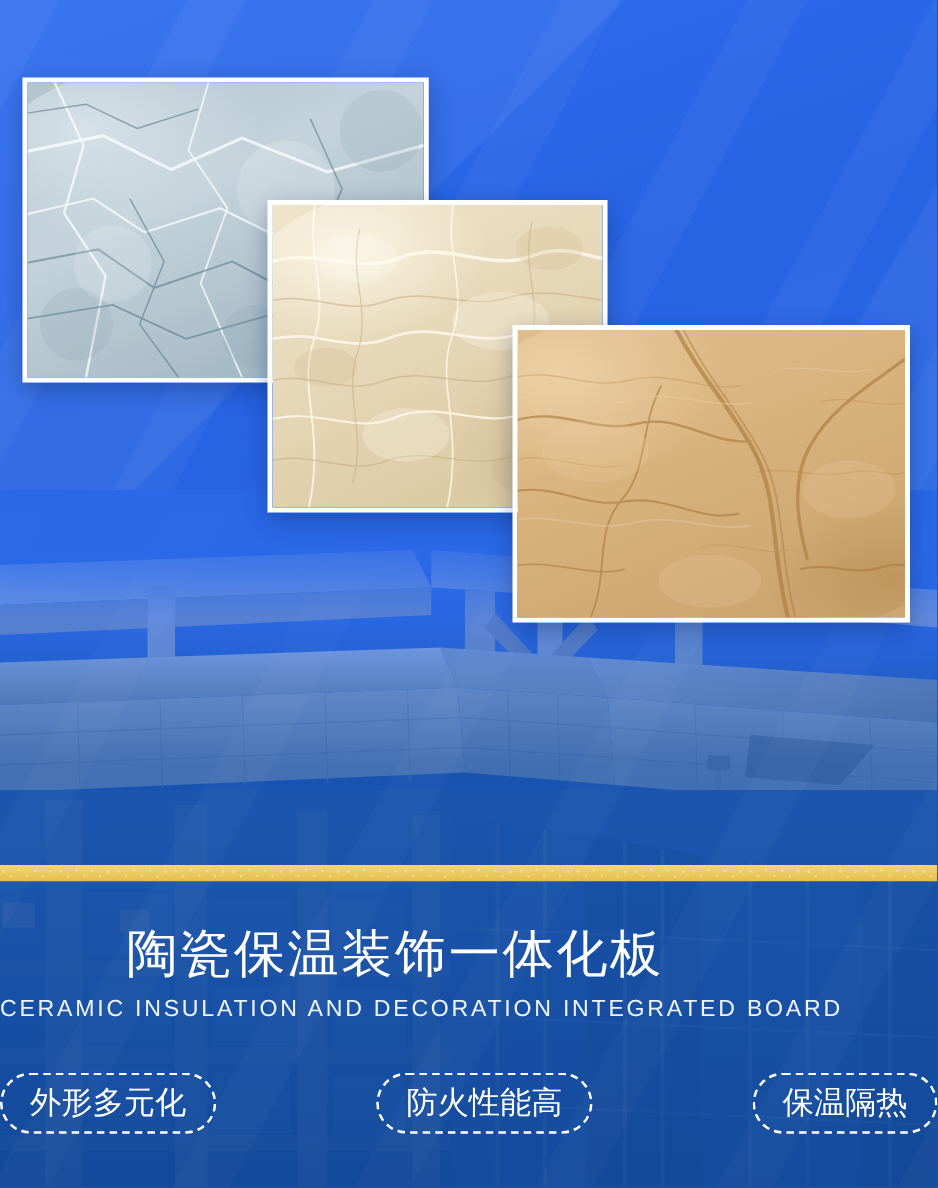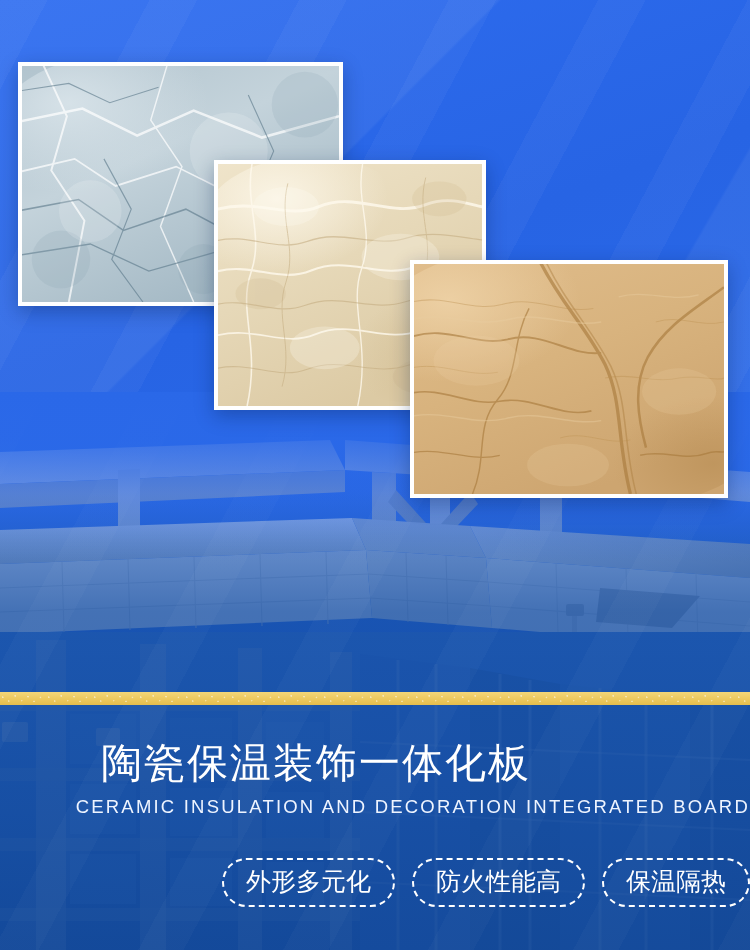--- a/index.html
+++ b/index.html
@@ -172,37 +172,37 @@
     font-size: 41px;
     font-weight: 400;
     letter-spacing: 2px;
     color: #ffffff;
     white-space: nowrap;
   }
   .sub-en {
     position: absolute;
     left: 0; top: 796px;
     width: 750px;
-    text-align: right;
+    text-align: left;
     z-index: 13;
     font-size: 18.5px;
     font-weight: 400;
     letter-spacing: 2.2px;
     color: #eef4ff;
     white-space: nowrap;
   }
 
   
   .badges {
     position: absolute;
     left: 0; top: 858px;
     width: 750px;
     z-index: 13;
     display: flex;
-    justify-content: flex-end;
+    justify-content: space-between;
     align-items: center;
     gap: 17px;
   }
   .badge {
     border: 2px dashed #ffffff;
     border-radius: 999px;
     padding: 8px 22px 9px;
     font-family: "DejaVu Sans", "Liberation Sans", sans-serif;
     font-size: 25px;
     line-height: 1.12;

